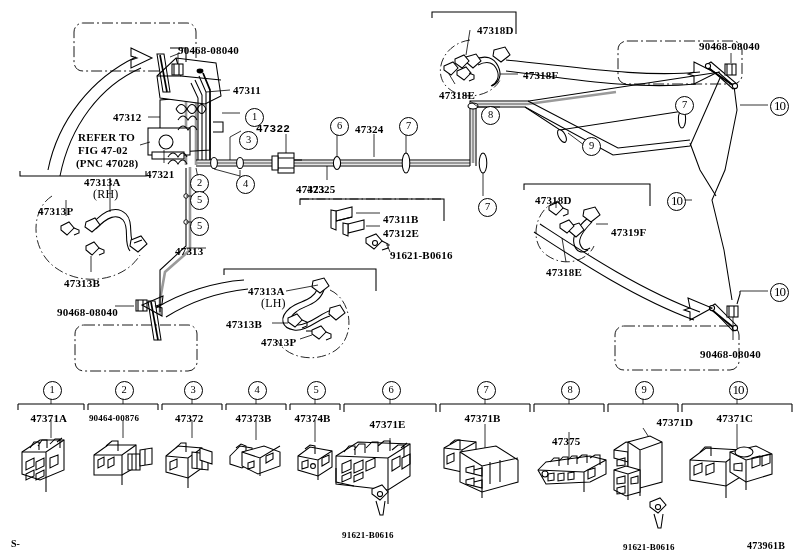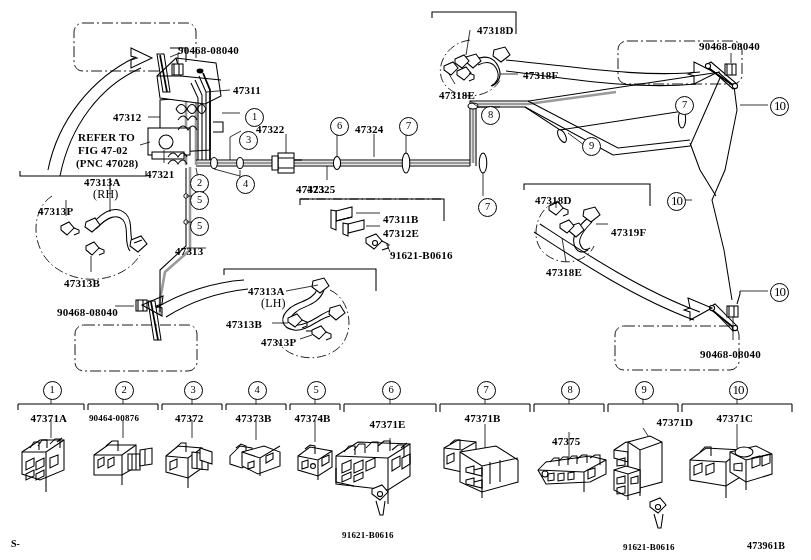--- a/index.html
+++ b/index.html
@@ -483,21 +483,21 @@
       <ellipse class="wf" cx="744" cy="452" rx="9" ry="5"></ellipse>
     </g>
   </g>
 </svg>
 
 <div id="upper-labels">
       <div class="lbl" style="left: 178px; top: 44px;">90468-08040</div>
       <div class="lbl" style="left: 233px; top: 84px;">47311</div>
       <div class="lbl" style="left: 113px; top: 111px;">47312</div>
       <div class="lbl" style="left: 146px; top: 168px;">47321</div>
-      <div class="lbl" style="left: 256px; top: 123px;">47322</div>
+      <div class="lbl" style="left: 256px; top: 123px; font-family: Liberation Mono, monospace;">47322</div>
       <div class="lbl" style="left: 252px; top: 183px; margin-left: 44px;">47323</div>
       <div class="lbl" style="left: 307px; top: 183px;">47325</div>
       <div class="lbl" style="left: 355px; top: 123px;">47324</div>
       <div class="lbl" style="left: 175px; top: 245px;">47313</div>
       <div class="lbl" style="left: 84px; top: 176px;">47313A</div>
       <div class="lbl norm" style="left: 93px; top: 188px;">(RH)</div>
       <div class="lbl" style="left: 38px; top: 205px;">47313P</div>
       <div class="lbl" style="left: 64px; top: 277px;">47313B</div>
       <div class="lbl" style="left: 57px; top: 306px;">90468-08040</div>
       <div class="lbl" style="left: 383px; top: 213px;">47311B</div>

